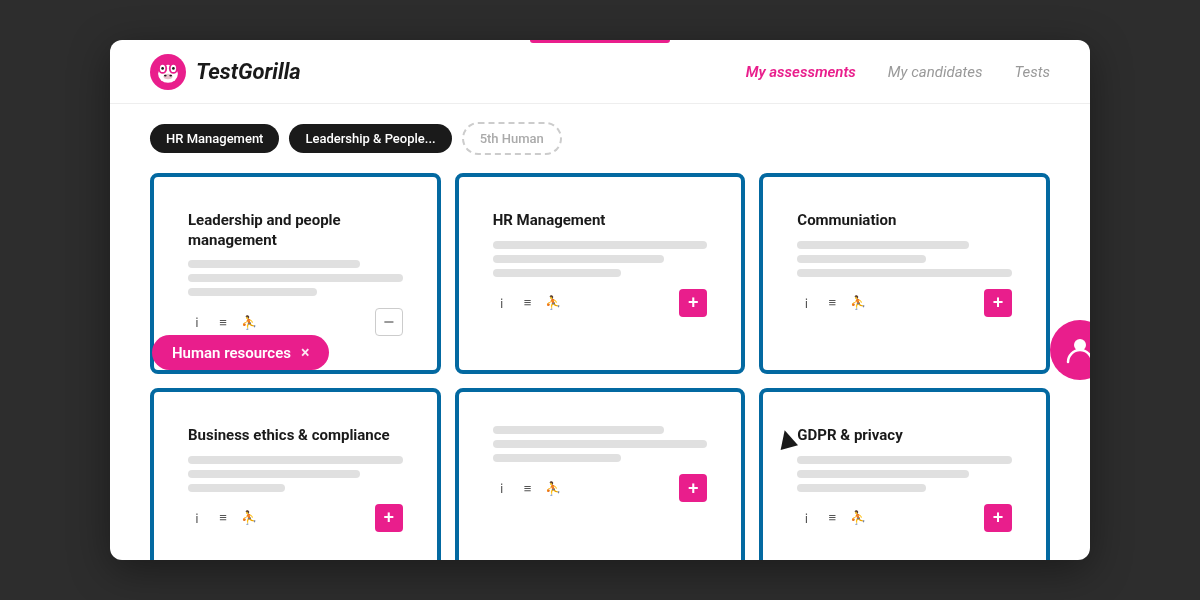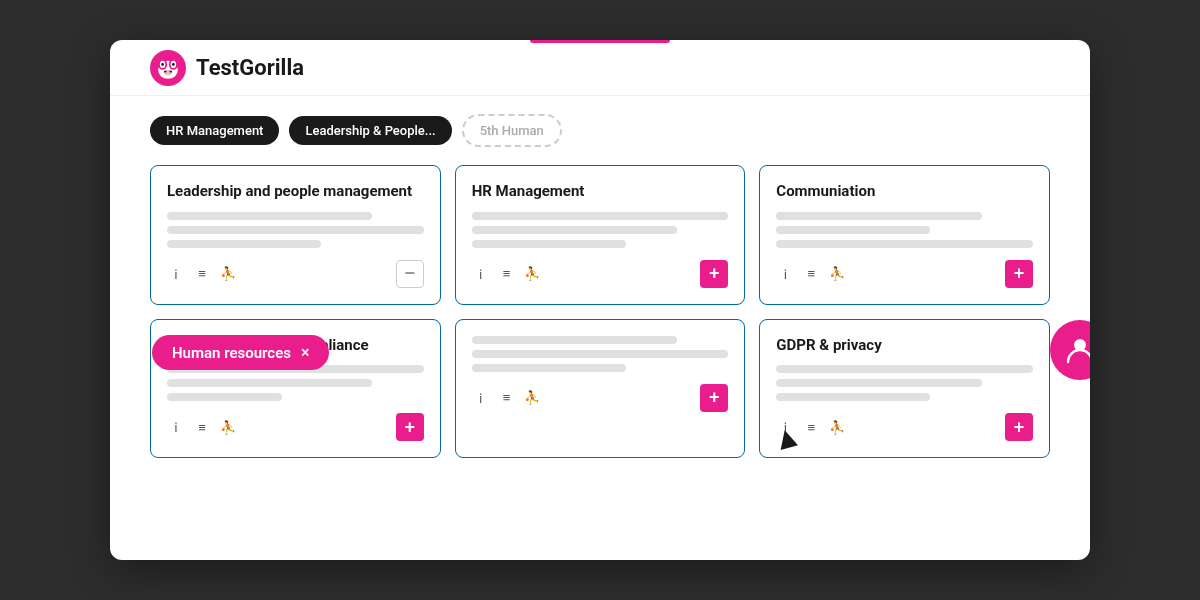--- a/index.html
+++ b/index.html
@@ -31,22 +31,23 @@
       height: 3px;
       background: #e91e8c;
       border-radius: 0 0 3px 3px;
     }
 
     
     .nav-bar {
       display: flex;
       align-items: center;
       padding: 0 40px;
-      height: 56px;
+      height: 64px;
       border-bottom: 1px solid #eee;
+      font-style: italic;
     }
     .logo-area {
       display: flex;
       align-items: center;
       gap: 10px;
       margin-right: auto;
     }
     .logo-icon {
       width: 36px;
       height: 36px;
@@ -96,23 +97,23 @@
     }
 
     
     .cards-area {
       padding: 0 40px;
       display: grid;
       grid-template-columns: repeat(3, 1fr);
       gap: 14px;
     }
     .card {
-      border: 1px solid #0369a1;
+      border: 4px solid #0369a1;
       border-radius: 8px;
-      padding: 16px;
+      padding: 34px;
       background: #fff;
       position: relative;
     }
     .card-title {
       font-size: 15px;
       font-weight: 700;
       color: #1a1a1a;
       margin-bottom: 10px;
       line-height: 1.3;
     }
@@ -239,20 +240,25 @@
         <ellipse cx="14" cy="16" rx="3" ry="4" fill="#fff"></ellipse>
         <ellipse cx="26" cy="16" rx="3" ry="4" fill="#fff"></ellipse>
         <circle cx="14" cy="16" r="1.5" fill="#1a1a1a"></circle>
         <circle cx="26" cy="16" r="1.5" fill="#1a1a1a"></circle>
         <ellipse cx="20" cy="25" rx="5" ry="3" fill="#e8c0cc"></ellipse>
         <ellipse cx="17" cy="24" rx="1.5" ry="1" fill="#1a1a1a"></ellipse>
         <ellipse cx="23" cy="24" rx="1.5" ry="1" fill="#1a1a1a"></ellipse>
       </svg>
       <span class="logo-text">TestGorilla</span>
     </div>
+    <nav class="nav-links">
+      <a class="nav-link active">My assessments</a>
+      <a class="nav-link">My candidates</a>
+      <a class="nav-link">Tests</a>
+    </nav>
   </div>
 
   <div class="filter-bar">
     <div class="filter-pill">HR Management</div>
     <div class="filter-pill">Leadership &amp; People...</div>
     <div class="filter-pill dashed">5th Human</div>
   </div>
 
   <div class="cards-area">
 

